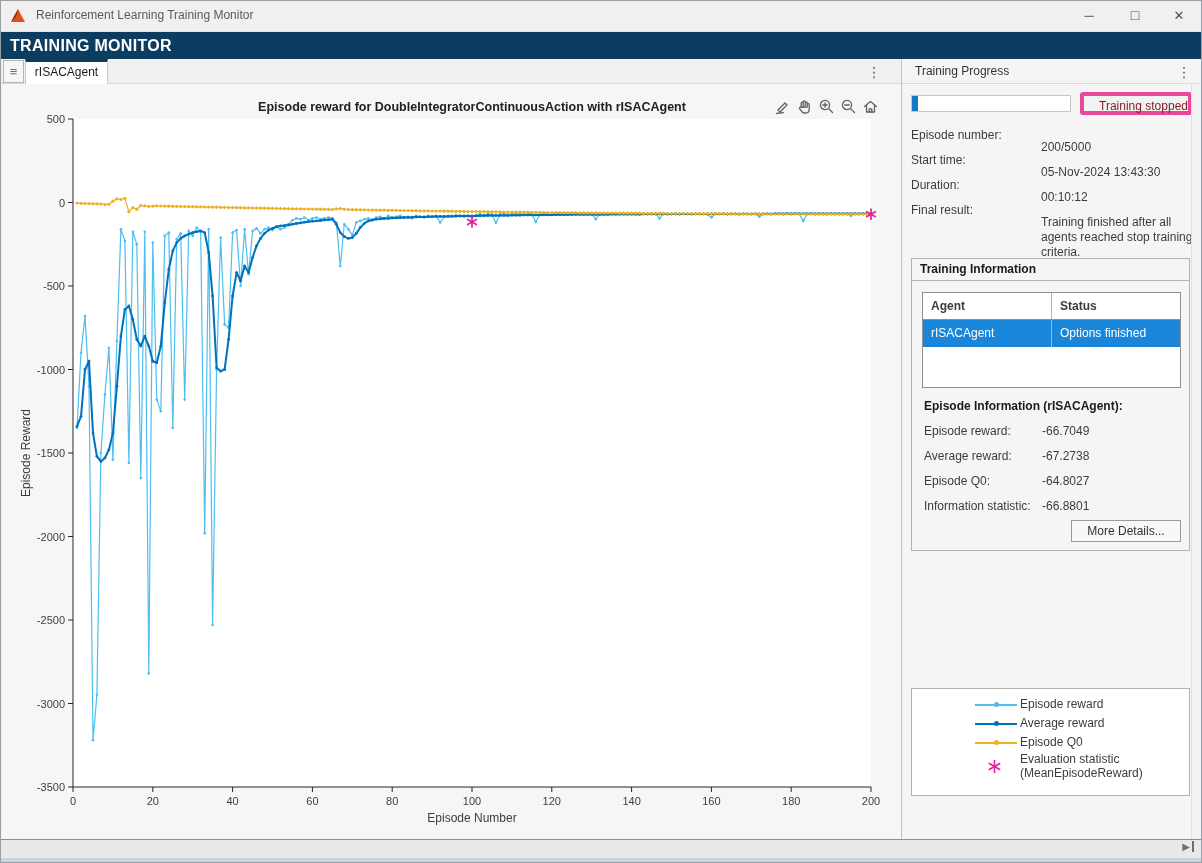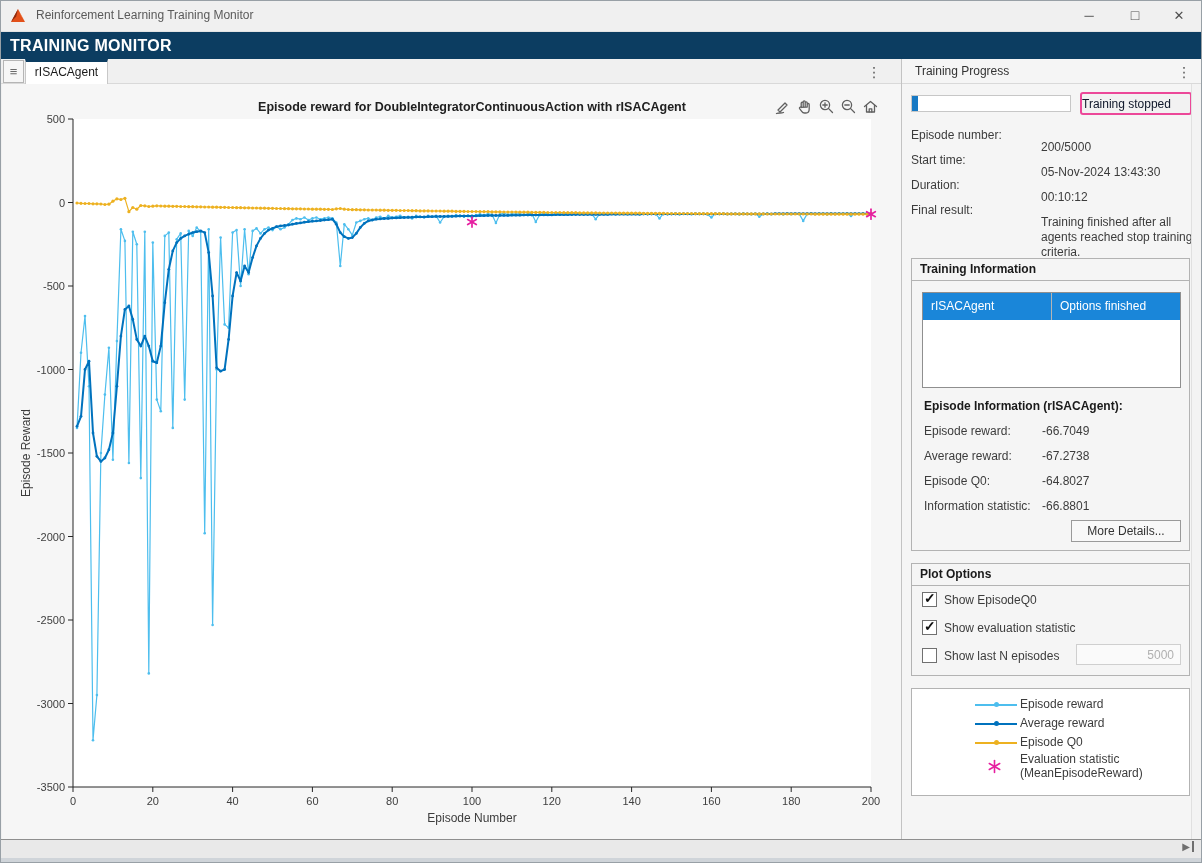--- a/index.html
+++ b/index.html
@@ -33,21 +33,21 @@
   .axtoolbar .tbtn { width:19px; height:20px; display:flex; align-items:center; justify-content:center; }
   .axtoolbar svg { stroke:#606060; fill:none; stroke-width:1.3; stroke-linecap:round; stroke-linejoin:round; }
 
   
   .right-panel { position:absolute; left:901px; top:59px; width:301px; height:780px; background:#f5f5f5; border-left:1px solid #c3c3c3; font-size:12px; color:#3c3c3c; }
   .rp-header { position:absolute; left:0; top:0; width:100%; height:25px; border-bottom:1px solid #d9d9d9; }
   .rp-title { position:absolute; left:13px; top:5px; font-size:12px; color:#333; }
   .rp-kebab { position:absolute; right:10px; top:2px; width:16px; height:22px; color:#555; font-size:14px; text-align:center; line-height:22px; }
   .progress-track { position:absolute; left:9px; top:36px; width:160px; height:17px; background:#fff; border:1px solid #c7c7c7; }
   .progress-fill { height:100%; background:#1779c4; }
-  .stop-btn { position:absolute; left:178px; top:33px; width:112px; height:23px; border:2px solid #ec4899; border-radius:3px; background:#f2f2f2; color:#0f172a; font-size:12px; text-align:left; line-height:21px; }
+  .stop-btn { position:absolute; left:178px; top:33px; width:112px; height:23px; border:4px solid #ec4899; border-radius:3px; background:#f2f2f2; color:#7f1d1d; font-size:12px; text-align:right; line-height:21px; }
   .inforow { position:absolute; left:9px; width:282px; }
   .inforow .lbl { position:absolute; left:0; top:0; width:126px; }
   .inforow .val { position:absolute; left:130px; top:0; width:155px; line-height:15px;margin-top:12px; }
 
   .section { position:absolute; left:9px; width:279px; background:#f5f5f5; border:1px solid #b3b3b3; }
   .section .sec-title { height:22px; line-height:21px; padding-left:8px; font-weight:bold; color:#1a1a1a; border-bottom:1px solid #b3b3b3; }
 
   
   .agent-table { position:absolute; left:10px; top:33px; width:259px; height:96px; background:#fff; border:1px solid #8f8f8f; }
   .tr { position:relative; width:100%; height:27px; line-height:26px; }
@@ -837,20 +837,24 @@
       <span class="val">00:10:12</span>
     </div>
     <div class="inforow" style="top:144px">
       <span class="lbl">Final result:</span>
       <span class="val">Training finished after all agents reached stop training criteria.</span>
     </div>
 
     <div class="section" style="top:199px; height:293px;">
       <div class="sec-title">Training Information</div>
       <div class="agent-table">
+        <div class="tr head">
+          <span class="c1">Agent</span>
+          <span class="c2">Status</span>
+        </div>
         <div class="tr sel">
           <span class="c1">rISACAgent</span>
           <span class="c2">Options finished</span>
         </div>
       </div>
       <div class="epinfo-title">Episode Information (rISACAgent):</div>
       <div class="statrow" style="top:165px">
         <span class="lbl">Episode reward:</span>
         <span class="val">-66.7049</span>
       </div>
@@ -862,36 +866,20 @@
         <span class="lbl">Episode Q0:</span>
         <span class="val">-64.8027</span>
       </div>
       <div class="statrow" style="top:240px">
         <span class="lbl">Information statistic:</span>
         <span class="val">-66.8801</span>
       </div>
       <div class="more-btn">More Details...</div>
     </div>
 
-    <div class="section" style="top:504px; height:113px;">
-      <div class="sec-title">Plot Options</div>
-      <div class="optrow" style="top:28px">
-        <span class="checkbox checked"></span>
-        <span class="olbl">Show EpisodeQ0</span>
-      </div>
-      <div class="optrow" style="top:56px">
-        <span class="checkbox checked"></span>
-        <span class="olbl">Show evaluation statistic</span>
-      </div>
-      <div class="optrow" style="top:84px">
-        <span class="checkbox"></span>
-        <span class="olbl">Show last N episodes</span>
-      </div>
-      <input class="nepisodes-input" disabled="" value="5000" style="">
-    </div>
 
     <div class="legendbox">
       <div class="legrow" style="top:8px">
         <span class="legline" style="background: rgb(77, 190, 238);">
             <span class="legdot"></span>
           </span>
         <span class="leglbl">Episode reward</span>
       </div>
       <div class="legrow" style="top:27px">
         <span class="legline" style="background: rgb(0, 114, 189);">

